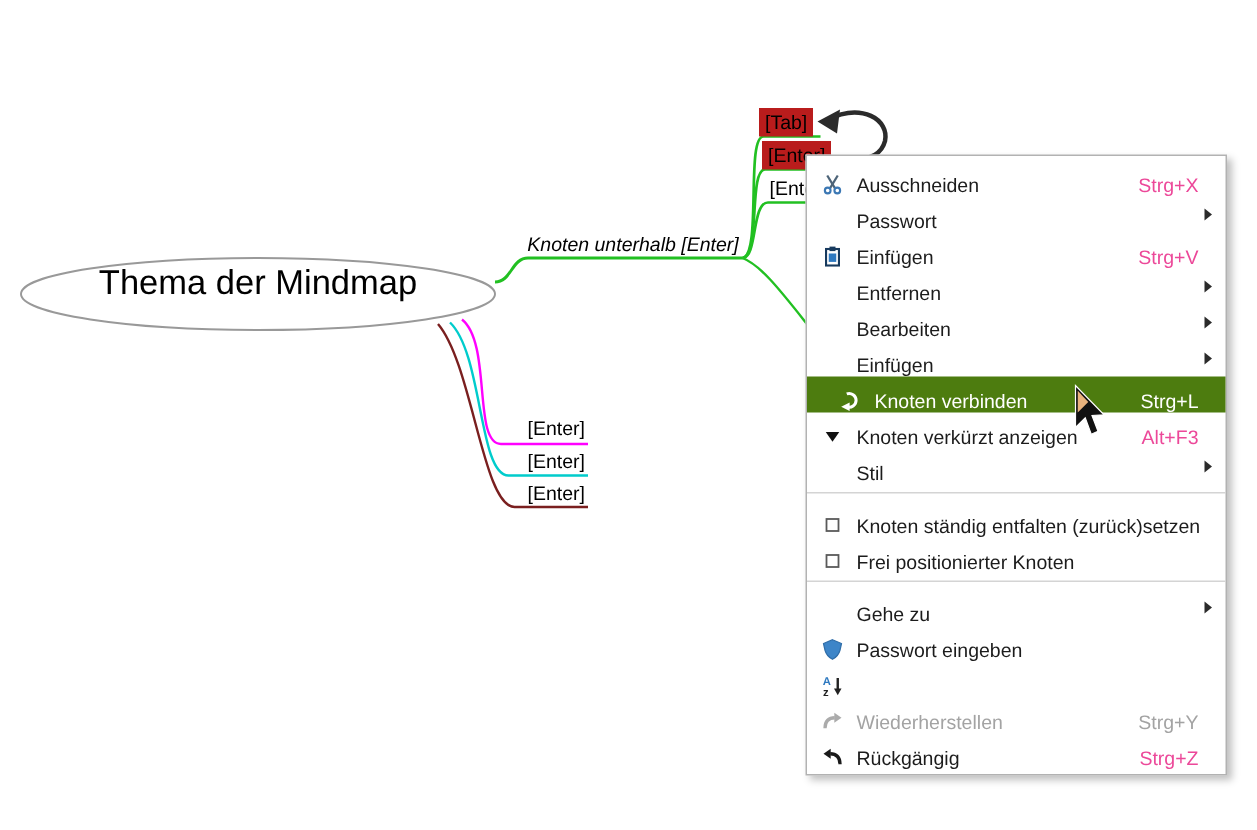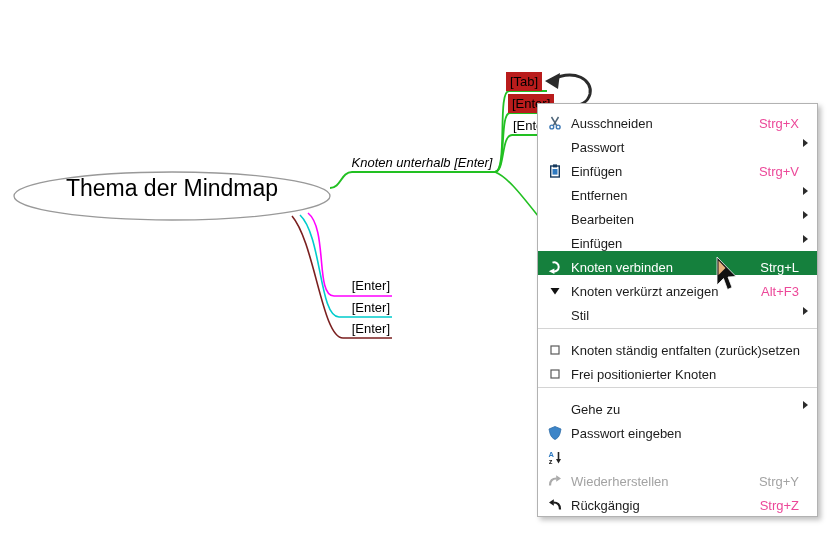--- a/index.html
+++ b/index.html
@@ -12,21 +12,21 @@
              justify-content:center;font-size:23px;color:#000;z-index:2;position:absolute;}
   .branch-label{left:349px;top:154px;width:146px;text-align:center;font-style:italic;}
   .r-align{width:90px;text-align:right;}
 
   .menu{position:absolute;left:537px;top:103px;width:281px;box-sizing:border-box;background:#fff;
         border:1px solid #b2b2b2;box-shadow:3px 3px 5px rgba(0,0,0,.25);padding:3px 0;z-index:10;}
   .mi{display:flex;align-items:flex-end;height:24px;position:relative;padding-right:18px;}
   .mi-icon{width:33px;min-width:33px;height:16px;display:flex;justify-content:center;align-items:center;}
   .mi-label{font-size:13px;color:#1c1c1c;flex:1;white-space:nowrap;}
   .mi-shortcut{font-size:13px;color:#ec4899;white-space:nowrap;}
-  .mi.selected{background:#15803d;}
+  .mi.selected{background:#4d7c0f;padding-left:12px;}
   .mi.selected .mi-label,.mi.selected .mi-shortcut{color:#fff;}
   .mi.disabled .mi-label,.mi.disabled .mi-shortcut{color:#a3a3a3;}
   .mi-arrow{position:absolute;right:9px;top:8px;width:0;height:0;border-left:5px solid #2b2b2b;
             border-top:4px solid transparent;border-bottom:4px solid transparent;}
   .sep{border-top:1px solid #d4d4d4;margin:5px 0;}
   .cursor{position:absolute;left:714px;top:255px;z-index:20;}
 </style>
 </head>
 <body>
 

